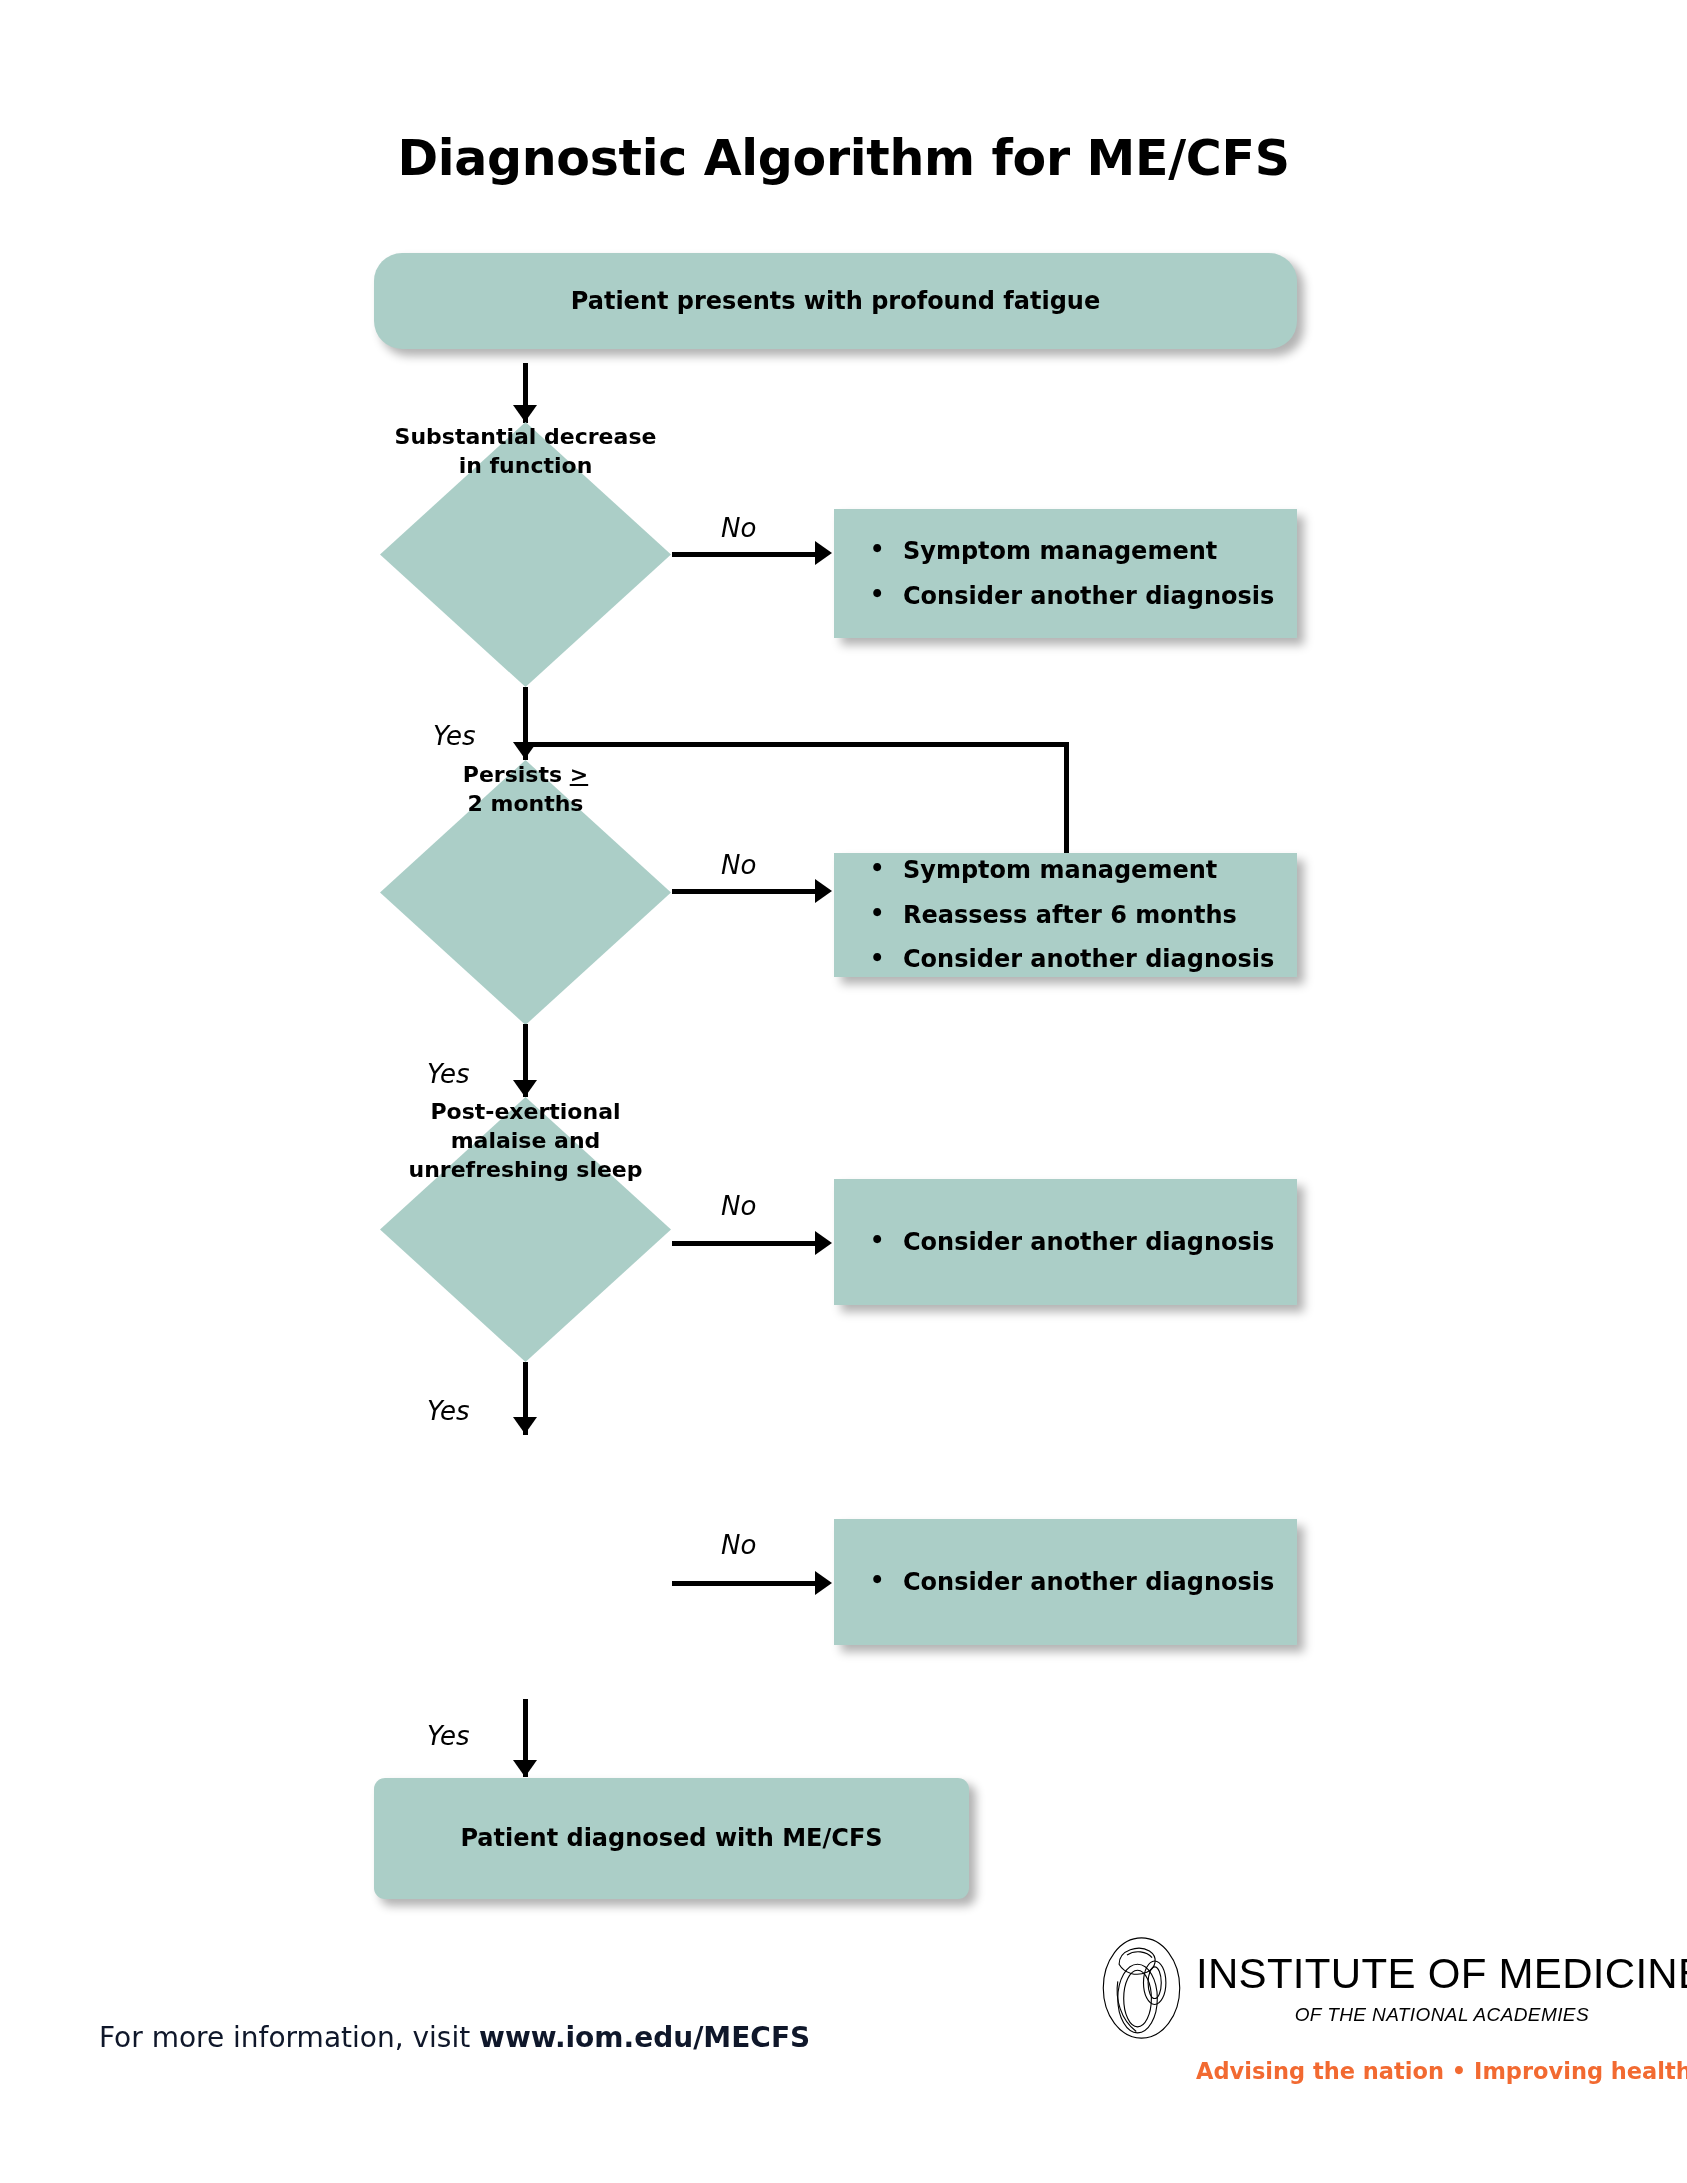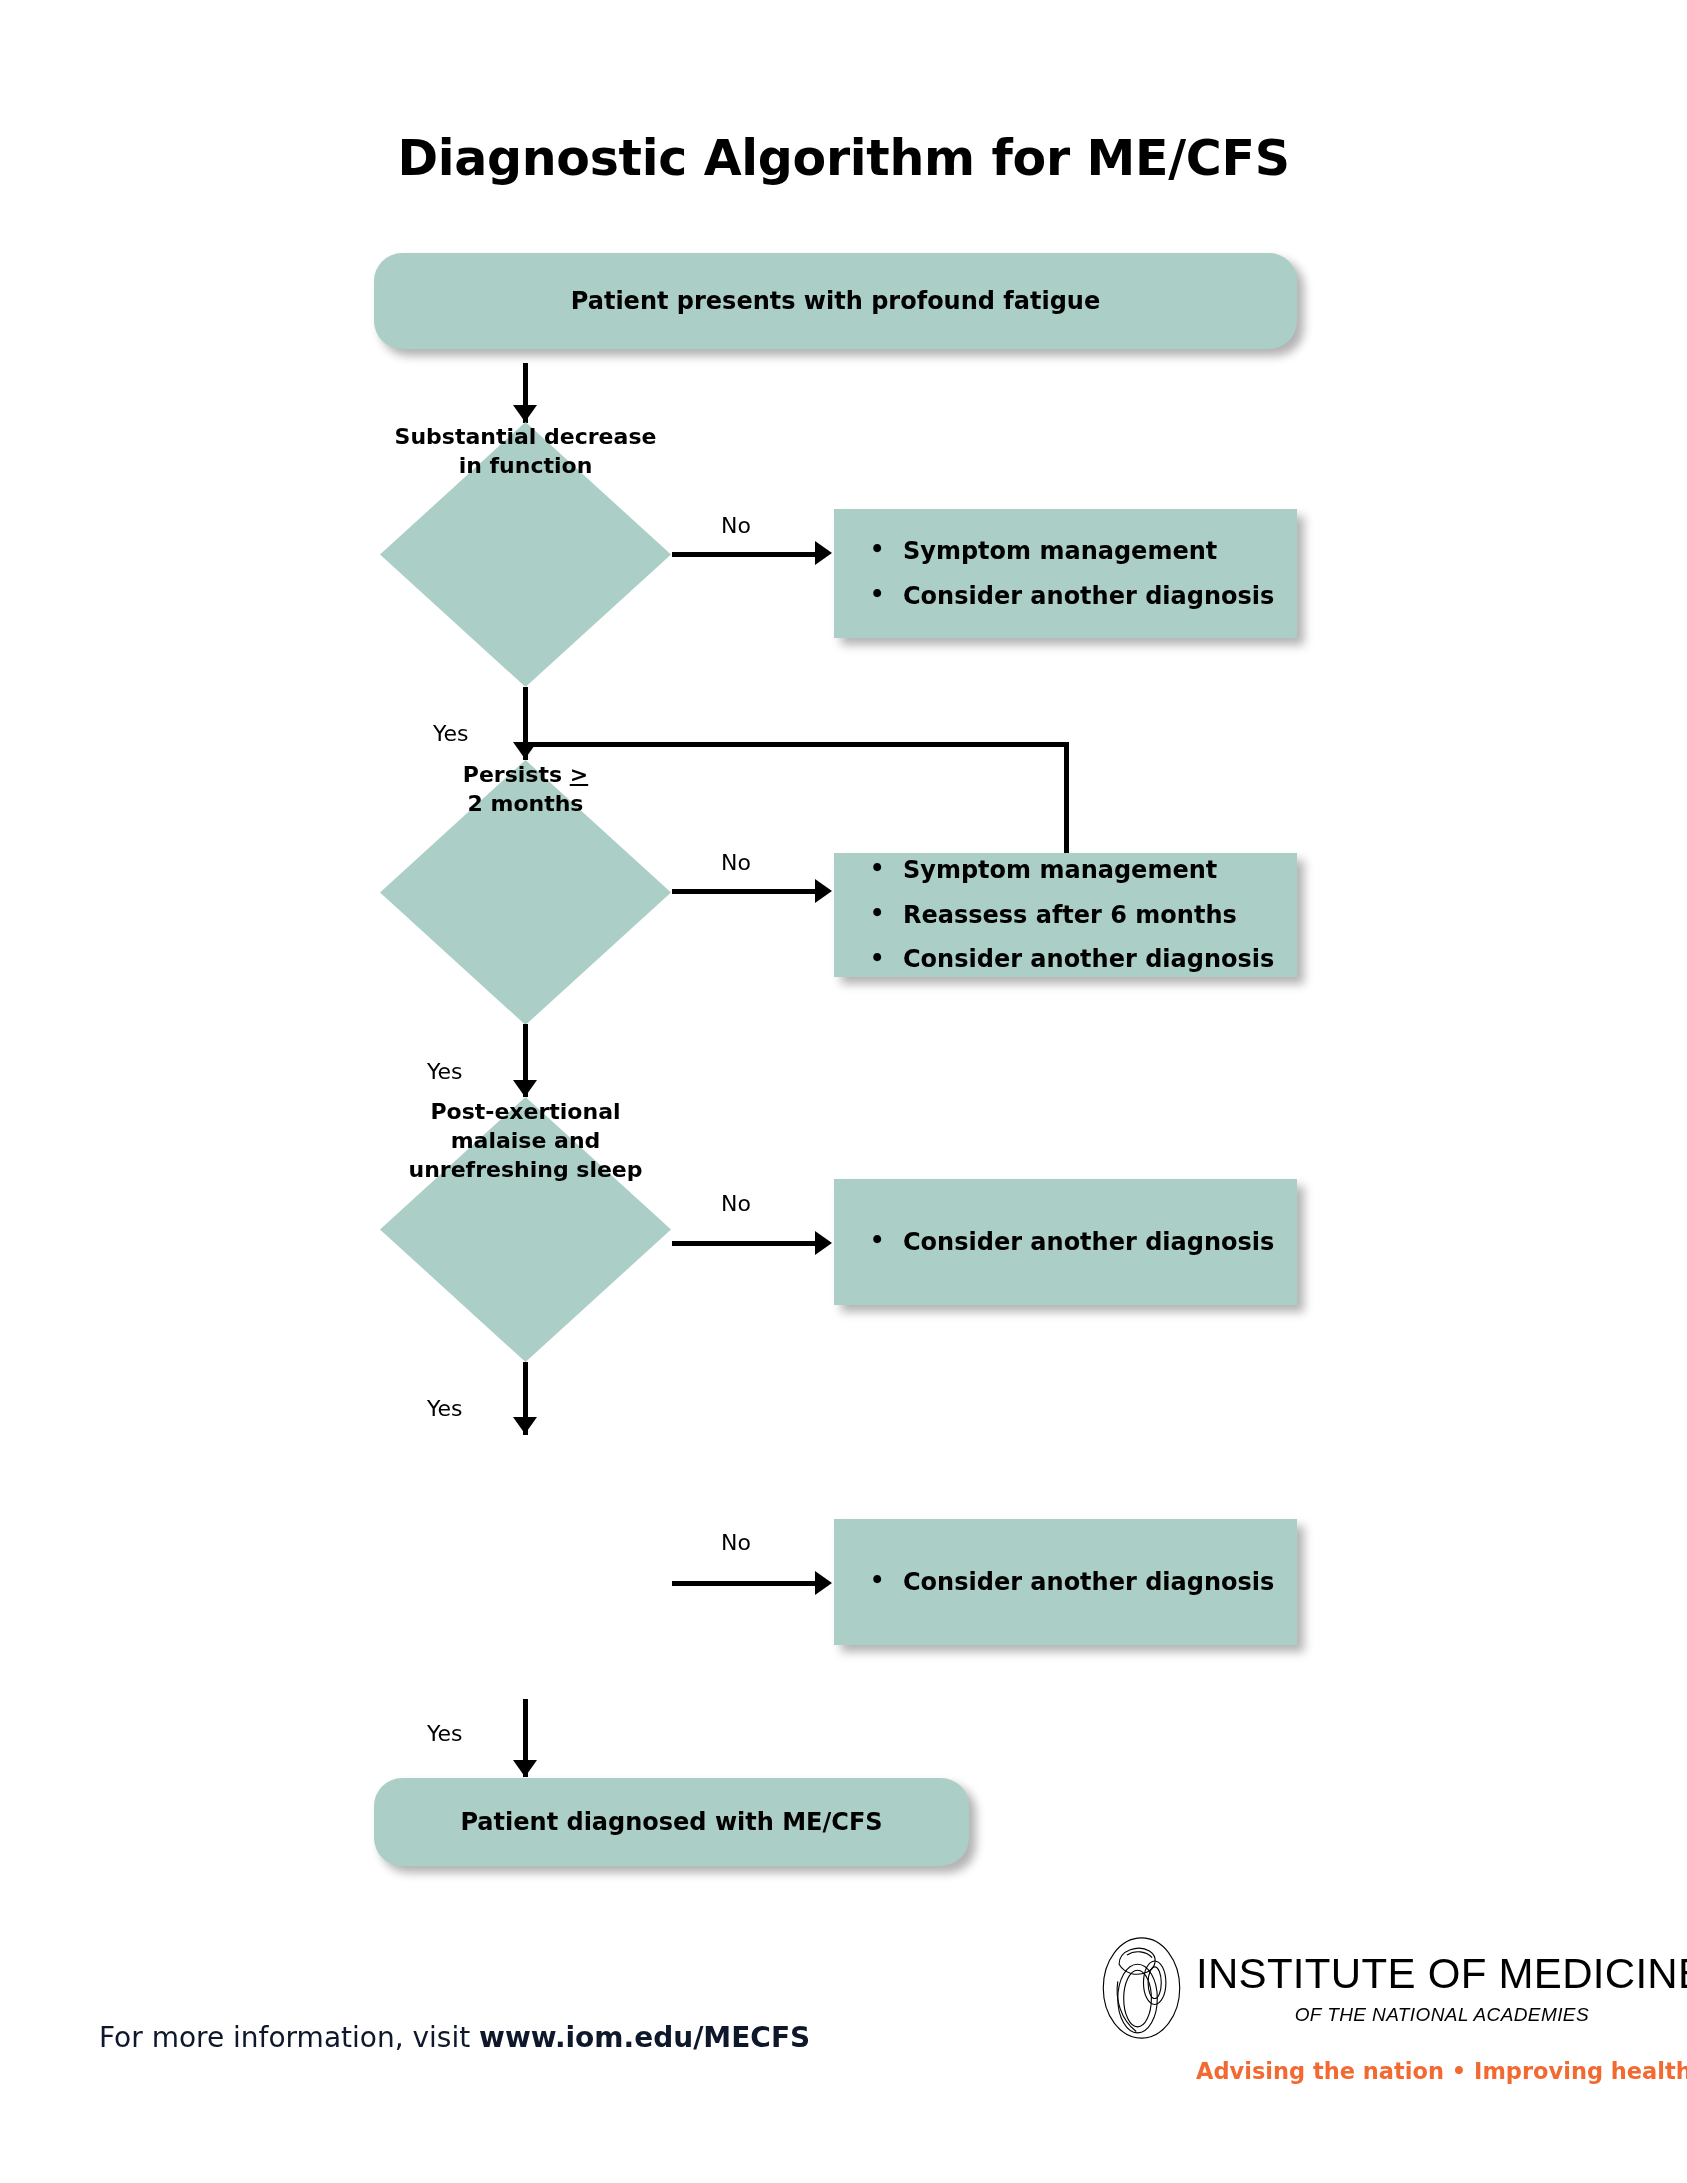--- a/index.html
+++ b/index.html
@@ -150,24 +150,25 @@
   .arrow-right {
     position: absolute;
     width: 0; height: 0;
     border-top: 12.6px solid transparent;
     border-bottom: 12.6px solid transparent;
     border-left: 17px solid #000;
   }
 
   .edge-label {
     position: absolute;
-    font-size: 22px;
+    font-size: 26px;
     color: #000;
     font-weight: normal;
     white-space: nowrap;
+    font-style: italic;
   }
 
   
   .footer-info {
     position: absolute;
     left: 99px;
     top: 2021px;
     font-size: 28px;
     color: #0f172a;
     white-space: nowrap;
@@ -320,21 +321,21 @@
   <div class="outcome-box teal" style="left:834px; top:1519px; width:463px; height:126px;">
     <ul class="outcome-list">
       <li>Consider another diagnosis</li>
     </ul>
   </div>
 
   <div class="vline" style="left:523px; top:1699px; height:78px;"></div>
   <div class="arrow-down" style="left:513px; top:1760px;"></div>
   <div class="edge-label" style="left:427px; top:1721px;">Yes</div>
 
-  <div class="rounded-box teal" style="left:374px; top:1778px; width:595px; height:88px;">
+  <div class="rounded-box teal" style="left:374px; top:1778px; width:595px; height:121px;border-radius:11px;">
     <div class="label">Patient diagnosed with ME/CFS</div>
   </div>
 
   <div class="footer-info">
     <span>For more information, visit </span><b>www.iom.edu/MECFS</b>
   </div>
 
   <div class="logo-wrap">
     <svg class="logo-mark" viewBox="0 0 132 160" xmlns="http://www.w3.org/2000/svg" fill="none" stroke="#000" stroke-width="1.7">
       <ellipse cx="66" cy="80" rx="58" ry="76"></ellipse>

